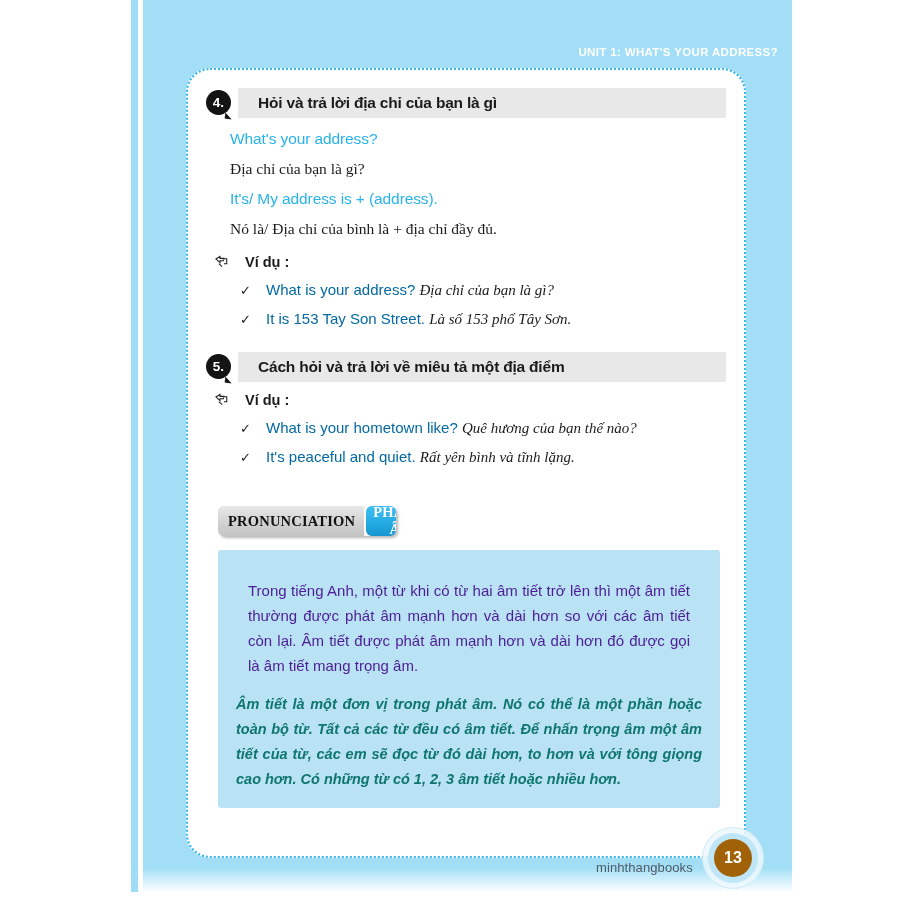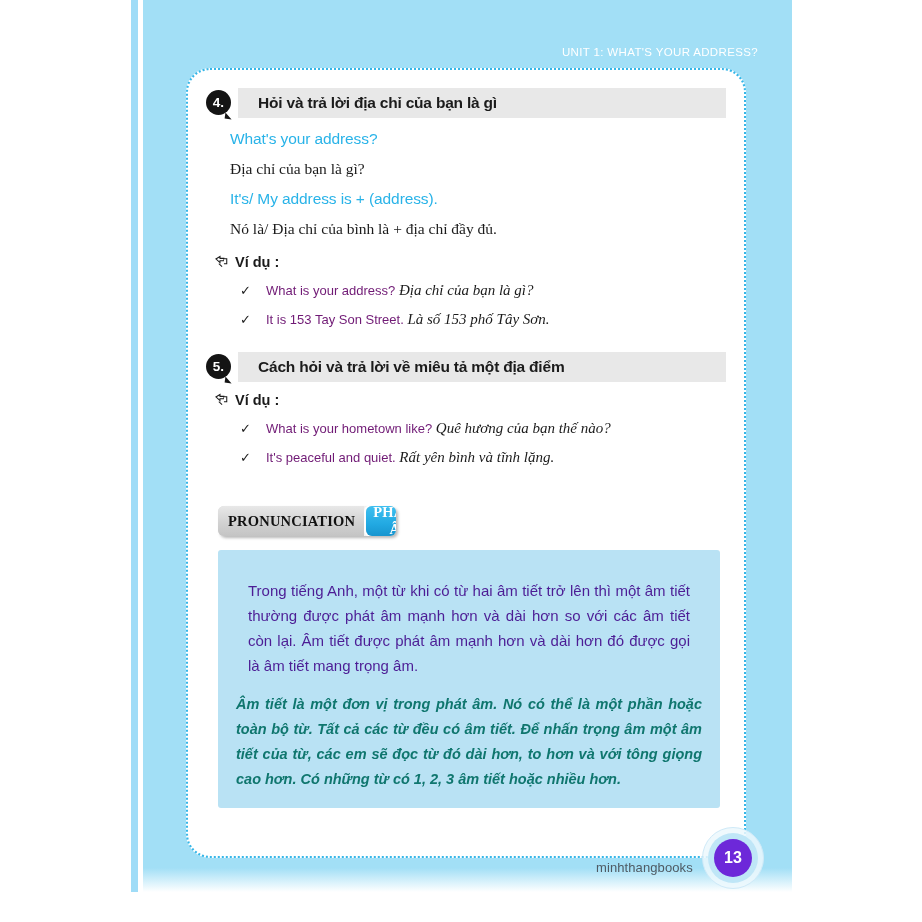--- a/index.html
+++ b/index.html
@@ -54,25 +54,25 @@
     left: 143px;
     top: 855px;
     width: 649px;
     height: 37px;
     background: linear-gradient(to bottom, rgba(162,223,246,0) 0%, rgba(162,223,246,0.55) 35%, #ffffff 100%);
   }
 
   
   .running-head {
     position: absolute;
-    right: 164px;
+    right: 144px;
     top: 46px;
     color: #ffffff;
     font-size: 11.5px;
-    font-weight: normal;
+    font-weight: bold;
     letter-spacing: 0.35px;
     white-space: nowrap;
   }
 
   
   .content-card {
     position: absolute;
     left: 186px;
     top: 68px;
     width: 560px;
@@ -155,21 +155,21 @@
     line-height: 30px;
     font-family: "Liberation Serif", serif;
   }
 
   
   .example-head {
     margin-left: 8px;
     margin-top: 10px;
     display: flex;
     align-items: center;
-    gap: 6px;
+    gap: 16px;
   }
   .hand-icon {
     width: 15px;
     height: 15px;
     display: inline-block;
     color: #1b1b1b;
   }
   .example-label {
     font-size: 14.5px;
     font-weight: bold;
@@ -186,22 +186,22 @@
     margin-left: 34px;
     line-height: 28px;
   }
   .check-mark {
     width: 26px;
     flex: 0 0 26px;
     font-size: 13px;
     color: #1b1b1b;
   }
   .ex-en {
-    font-size: 13px;
-    color: #701a75;
+    font-size: 15px;
+    color: #0369a1;
   }
   .ex-vi {
     font-size: 15px;
     color: #1b1b1b;
     font-style: italic;
     font-family: "Liberation Serif", serif;
   }
 
   
   .pron-banner {
@@ -300,21 +300,21 @@
     width: 50px; height: 50px;
     border-radius: 50%;
     background: #bfe6f7;
     box-sizing: border-box;
   }
   .ring-inner {
     position: absolute;
     left: 12px; top: 12px;
     width: 38px; height: 38px;
     border-radius: 50%;
-    background: #6d28d9;
+    background: #a16207;
     color: #ffffff;
     font-size: 16px;
     font-weight: bold;
     display: flex;
     align-items: center;
     justify-content: center;
     box-sizing: border-box;
   }
 </style>
 </head>

